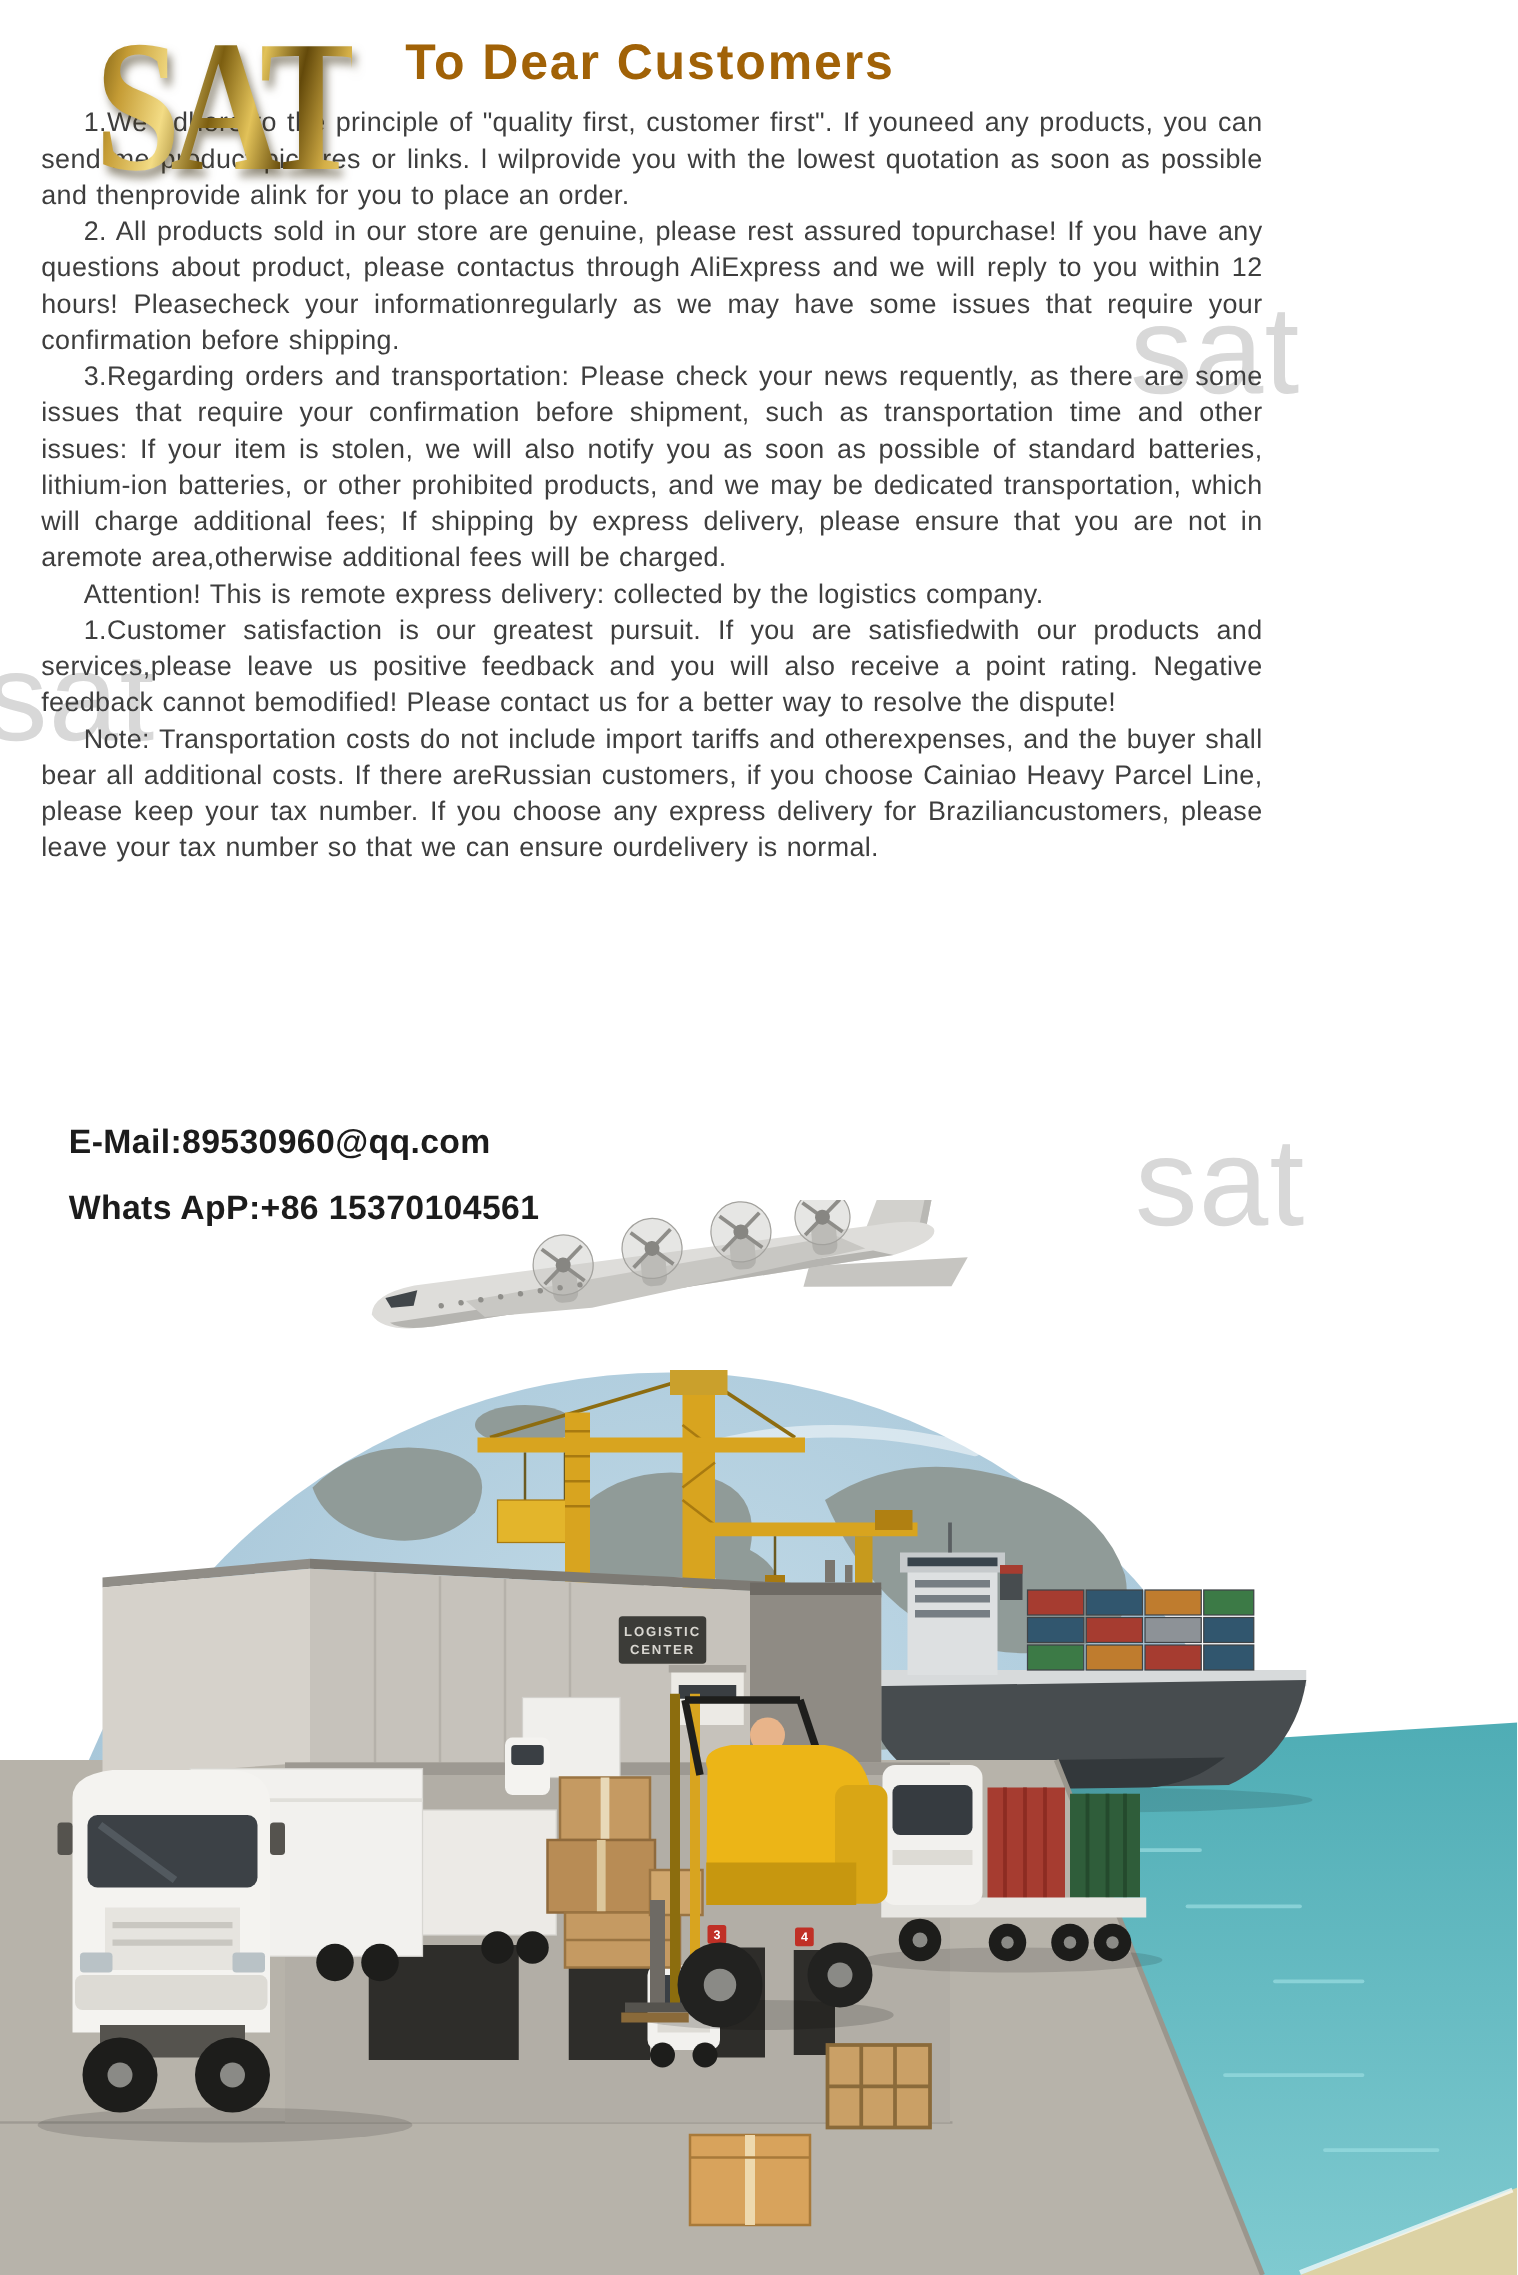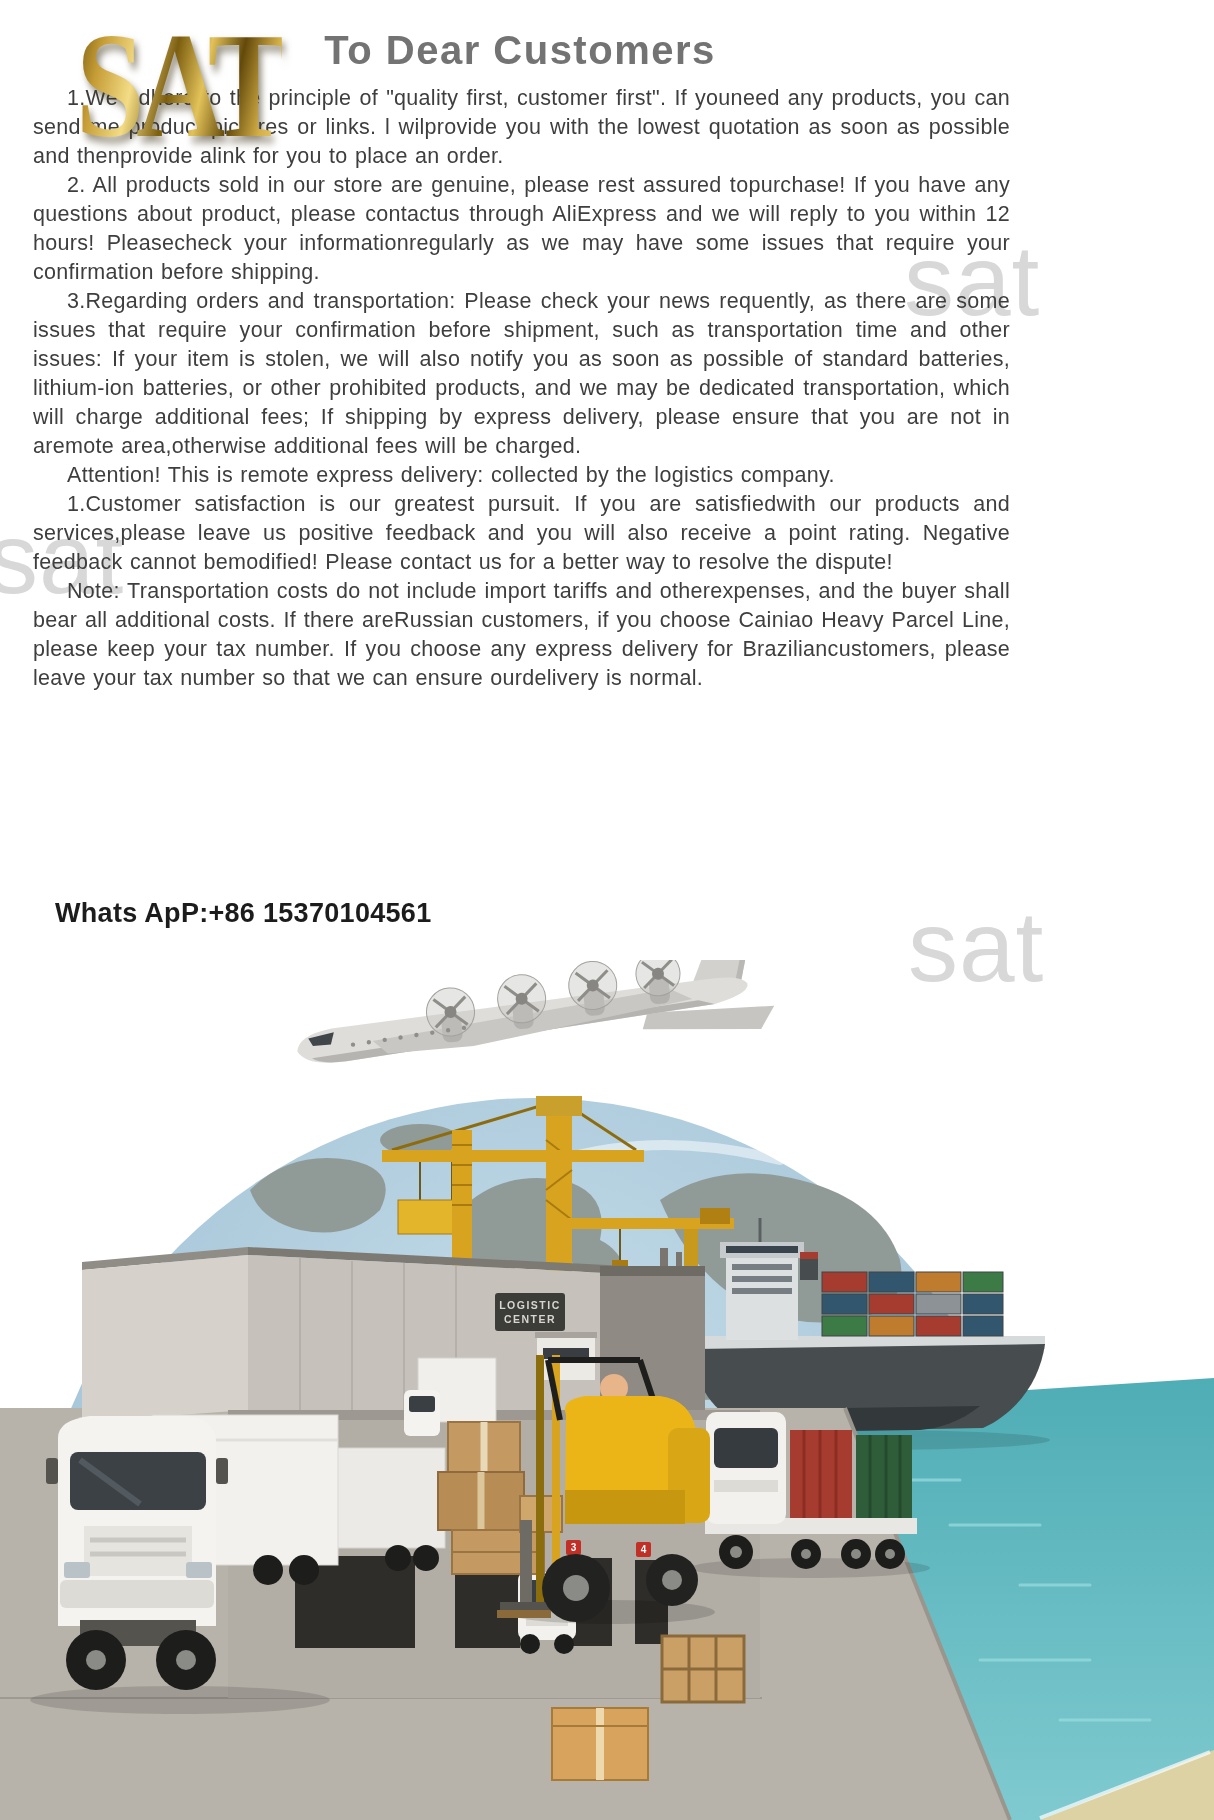--- a/index.html
+++ b/index.html
@@ -12,21 +12,21 @@
     position:absolute;left:76px;top:10px;z-index:3;
     font-family:"Liberation Serif","DejaVu Serif",serif;font-weight:700;
     font-size:150px;line-height:1;letter-spacing:-10px;
     transform:scaleX(0.82);transform-origin:left top;
     background:linear-gradient(105deg,#6a500b 0%,#c59c35 14%,#f3dc85 30%,#7c5e10 46%,#e2c259 60%,#63490a 74%,#d4af47 88%,#f0d67a 100%);
     -webkit-background-clip:text;background-clip:text;color:transparent;
     filter:drop-shadow(4px 6px 4px rgba(60,50,20,0.55));
   }
   .title{
     position:absolute;left:0;top:28px;width:1040px;z-index:2;
-    text-align:center;font-size:40px;font-weight:700;color:#737373;letter-spacing:1.5px;
+    text-align:center;font-size:40px;font-weight:700;color:#a16207;letter-spacing:1.5px;
   }
   
   .letter{
     position:absolute;left:33px;top:84px;width:977px;z-index:2;
     font-size:21.5px;line-height:29px;letter-spacing:0.3px;word-spacing:1px;
     color:#3e3e3e;text-align:justify;
   }
   .letter p{margin:0;text-indent:34px;}
   
   .wm{
@@ -61,20 +61,21 @@
   <div class="letter">
     <p>1.We adhere to the principle of "quality first, customer first". If youneed any products, you can send me product pictures or links. l wilprovide you with the lowest quotation as soon as possible and thenprovide alink for you to place an order.</p>
     <p>2. All products sold in our store are genuine, please rest assured topurchase! If you have any questions about product, please contactus through AliExpress and we will reply to you within 12 hours! Pleasecheck your informationregularly as we may have some issues that require your confirmation before shipping.</p>
     <p>3.Regarding orders and transportation: Please check your news requently, as there are some issues that require your confirmation before shipment, such as transportation time and other issues: If your item is stolen, we will also notify you as soon as possible of standard batteries, lithium-ion batteries, or other prohibited products, and we may be dedicated transportation, which will charge additional fees;  If shipping by express delivery, please ensure that you are not in aremote area,otherwise additional fees will be charged.</p>
     <p>Attention! This is remote express delivery: collected by the logistics company.</p>
     <p>1.Customer satisfaction is our greatest pursuit. If you are satisfiedwith our products and services,please leave us positive feedback and you will also receive a point rating. Negative feedback cannot bemodified! Please contact us for a better way to resolve the dispute!</p>
     <p>Note: Transportation costs do not include import tariffs and otherexpenses, and the buyer shall bear all additional costs. If there areRussian customers, if you choose Cainiao Heavy Parcel Line, please keep your tax number. If you choose any express delivery for Braziliancustomers, please leave your tax number so that we can ensure ourdelivery is normal.</p>
   </div>
 
   <div class="contact">
+    <div class="contact-line">E-Mail:89530960@qq.com</div>
     <div class="contact-line">Whats ApP:+86 15370104561</div>
   </div>
 
   <svg class="illu" width="1214" height="860" viewBox="0 0 1214 860">
     <defs>
       <radialGradient id="globeGrad" cx="50%" cy="32%" r="75%">
         <stop offset="0%" stop-color="#c6dde9"></stop>
         <stop offset="60%" stop-color="#a9c8da"></stop>
         <stop offset="100%" stop-color="#8fb2c8"></stop>
       </radialGradient>

